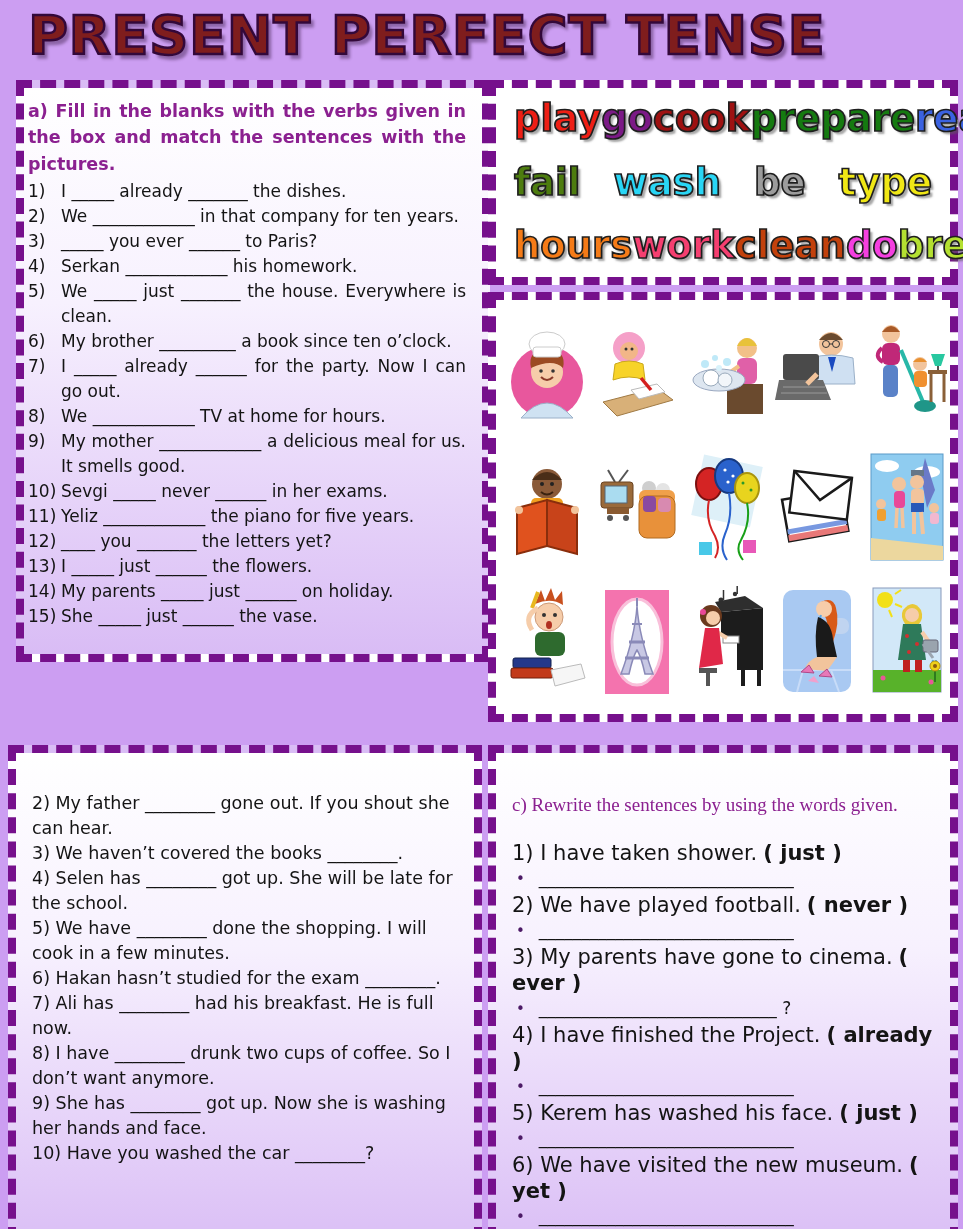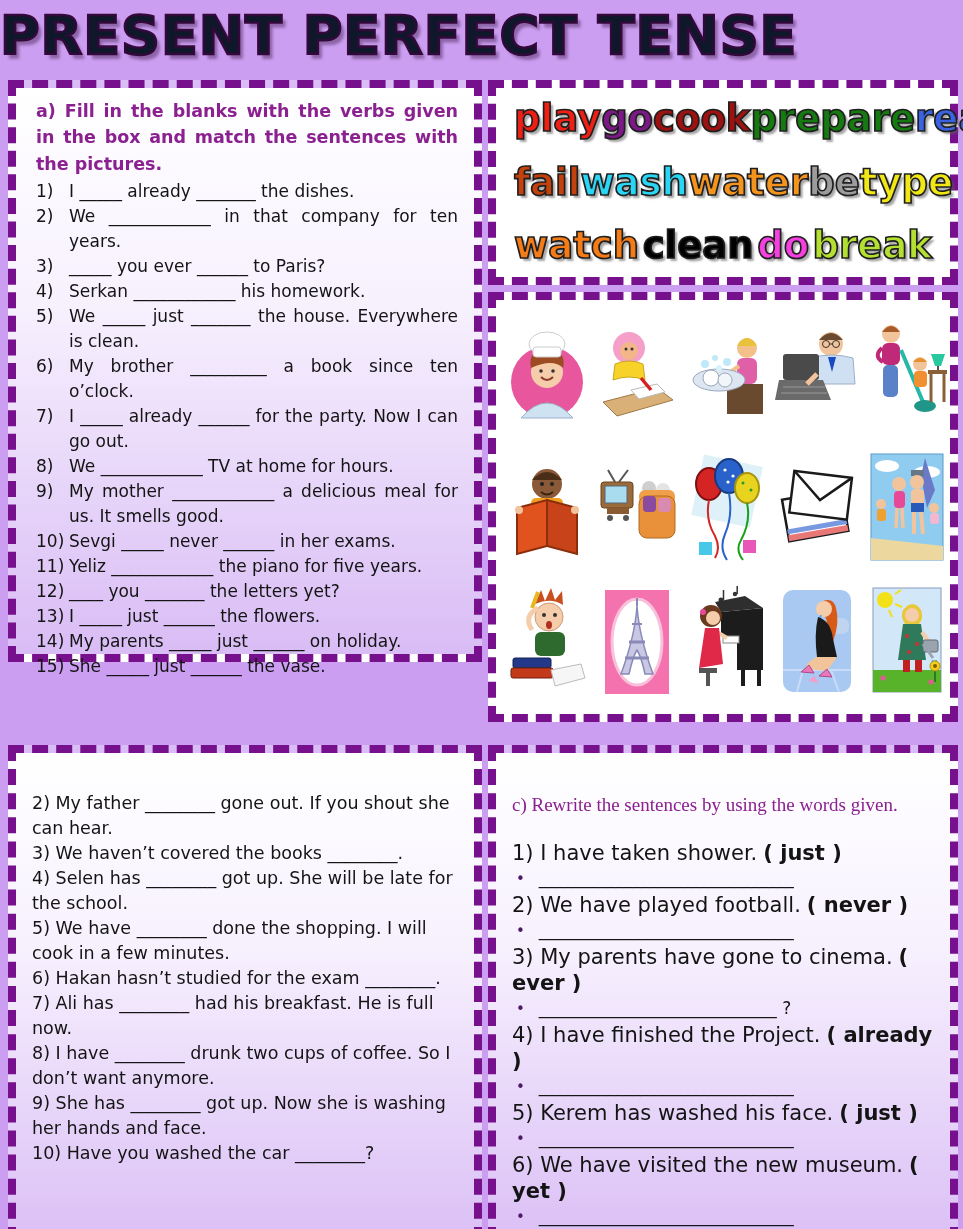--- a/index.html
+++ b/index.html
@@ -3,31 +3,31 @@
 <meta charset="utf-8">
 <style>
   * { box-sizing: border-box; margin: 0; padding: 0; }
   html,body { width:963px; height:1229px; }
   body {
     background:#cc9ef2;
     font-family:"DejaVu Sans", sans-serif;
     position:relative; overflow:hidden;
   }
   .worksheet-title{
-    position:absolute; left:0; top:4px; width:854px; text-align:left;
-    font-size:54px; font-weight:bold; color:#0f172a; letter-spacing:1px;
+    position:absolute; left:0; top:4px; width:854px; text-align:center;
+    font-size:54px; font-weight:bold; color:#7f1d1d; letter-spacing:1px;
     -webkit-text-stroke:2.5px #33083a;
     text-shadow:4px 5px 3px rgba(45,15,55,.4);
   }
   .box{
     position:absolute; border:8px dashed #76108c;
     background:linear-gradient(180deg,#ffffff 0%,#f7f1fe 38%,#d9bcf5 100%);
   }
   .box.white{ background:#fff; }
-  #box-a{ left:8px; top:80px; width:474px; height:582px; padding:10px 16px 0 20px; }
+  #box-a{ left:16px; top:80px; width:474px; height:582px; padding:10px 16px 0 4px; }
   #box-words{ left:488px; top:80px; width:470px; height:205px;
     display:flex; flex-direction:column; justify-content:space-between; padding:6px 12px; }
   #box-pics{ left:488px; top:292px; width:470px; height:430px; padding:10px 8px; }
   #box-b{ left:8px; top:745px; width:474px; height:522px; padding:38px 13px 0 16px; }
   #box-c{ left:488px; top:745px; width:470px; height:522px; padding:38px 13px 0 16px; }
 
   .sec-heading{ color:#8b2090; font-weight:bold; font-size:17.5px; line-height:1.5;
     text-align:justify; margin-bottom:2px; }
   .sec-heading.light{ font-weight:normal; font-size:19px; text-align:left; }
 
@@ -127,29 +127,29 @@
 
 <section class="box white" id="box-words">
   <div class="word-row">
     <span class="word" style="color: rgb(238, 31, 21);">play</span>
     <span class="word" style="color: rgb(123, 26, 134);">go</span>
     <span class="word" style="color: rgb(158, 17, 17);">cook</span>
     <span class="word" style="color: rgb(21, 122, 16);">prepare</span>
     <span class="word" style="color: rgb(59, 98, 224);">read</span>
   </div>
   <div class="word-row">
-    <span class="word" style="color: #c2410c;">fail</span>
+    <span class="word" style="color: #4d7c0f;">fail</span>
     <span class="word" style="color: rgb(41, 214, 245);">wash</span>
-    <span class="word" style="color: rgb(245, 148, 29);">water</span>
     <span class="word" style="color: rgb(156, 156, 156);">be</span>
     <span class="word" style="color: rgb(240, 231, 21);">type</span>
   </div>
   <div class="word-row">
-    <span class="word" style="color: rgb(245, 123, 23);">watch</span>
-    <span class="word" style="color: #000000;">clean</span>
+    <span class="word" style="color: rgb(245, 123, 23);">hours</span>
+    <span class="word" style="color: rgb(245, 63, 112);">work</span>
+    <span class="word" style="color: #c2410c;">clean</span>
     <span class="word" style="color: rgb(245, 63, 224);">do</span>
     <span class="word" style="color: rgb(180, 224, 49);">break</span>
   </div>
 </section>
 
 <section class="box white" id="box-pics">
   <div class="pic-grid">
 
     <div class="pic-cell">
       <svg width="84" height="118" viewBox="0 0 84 118">

